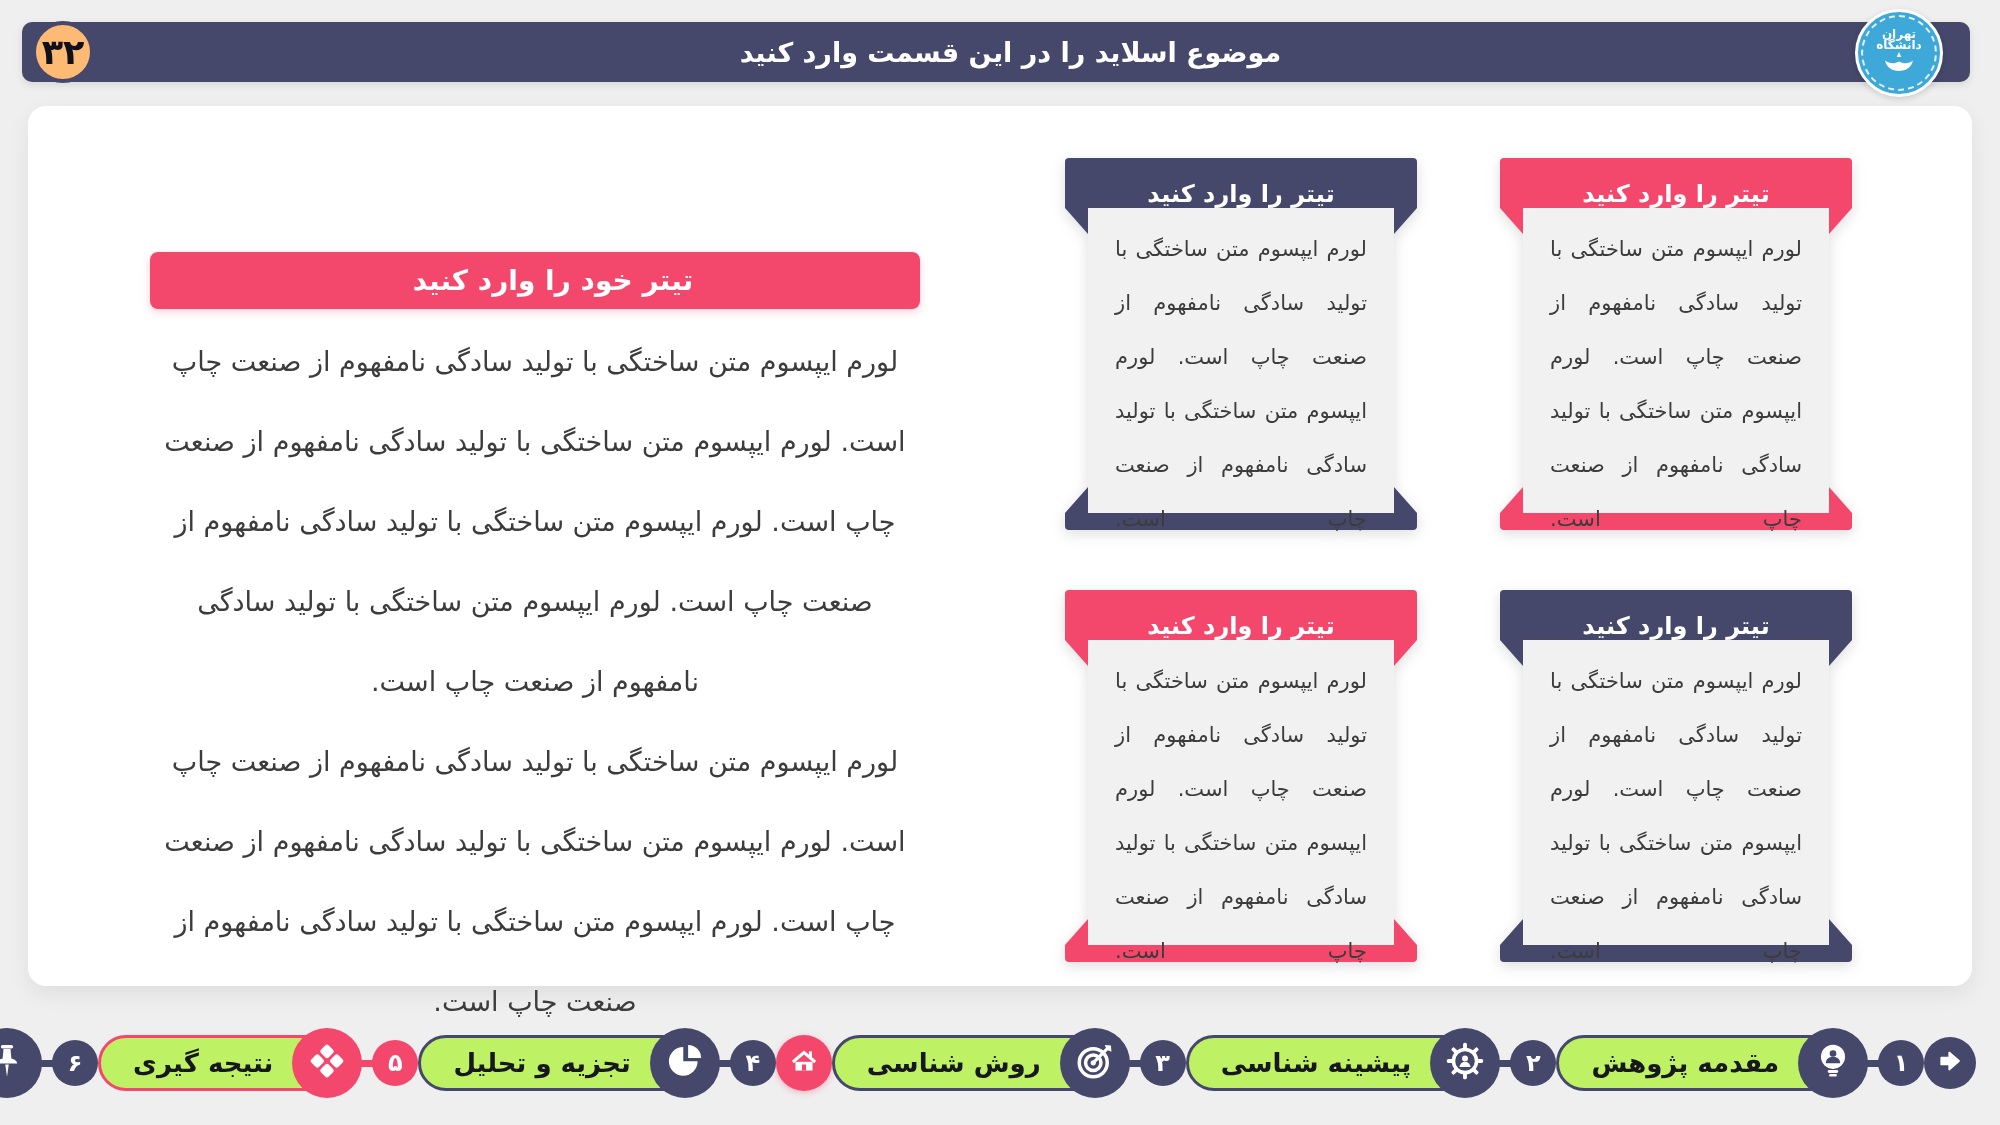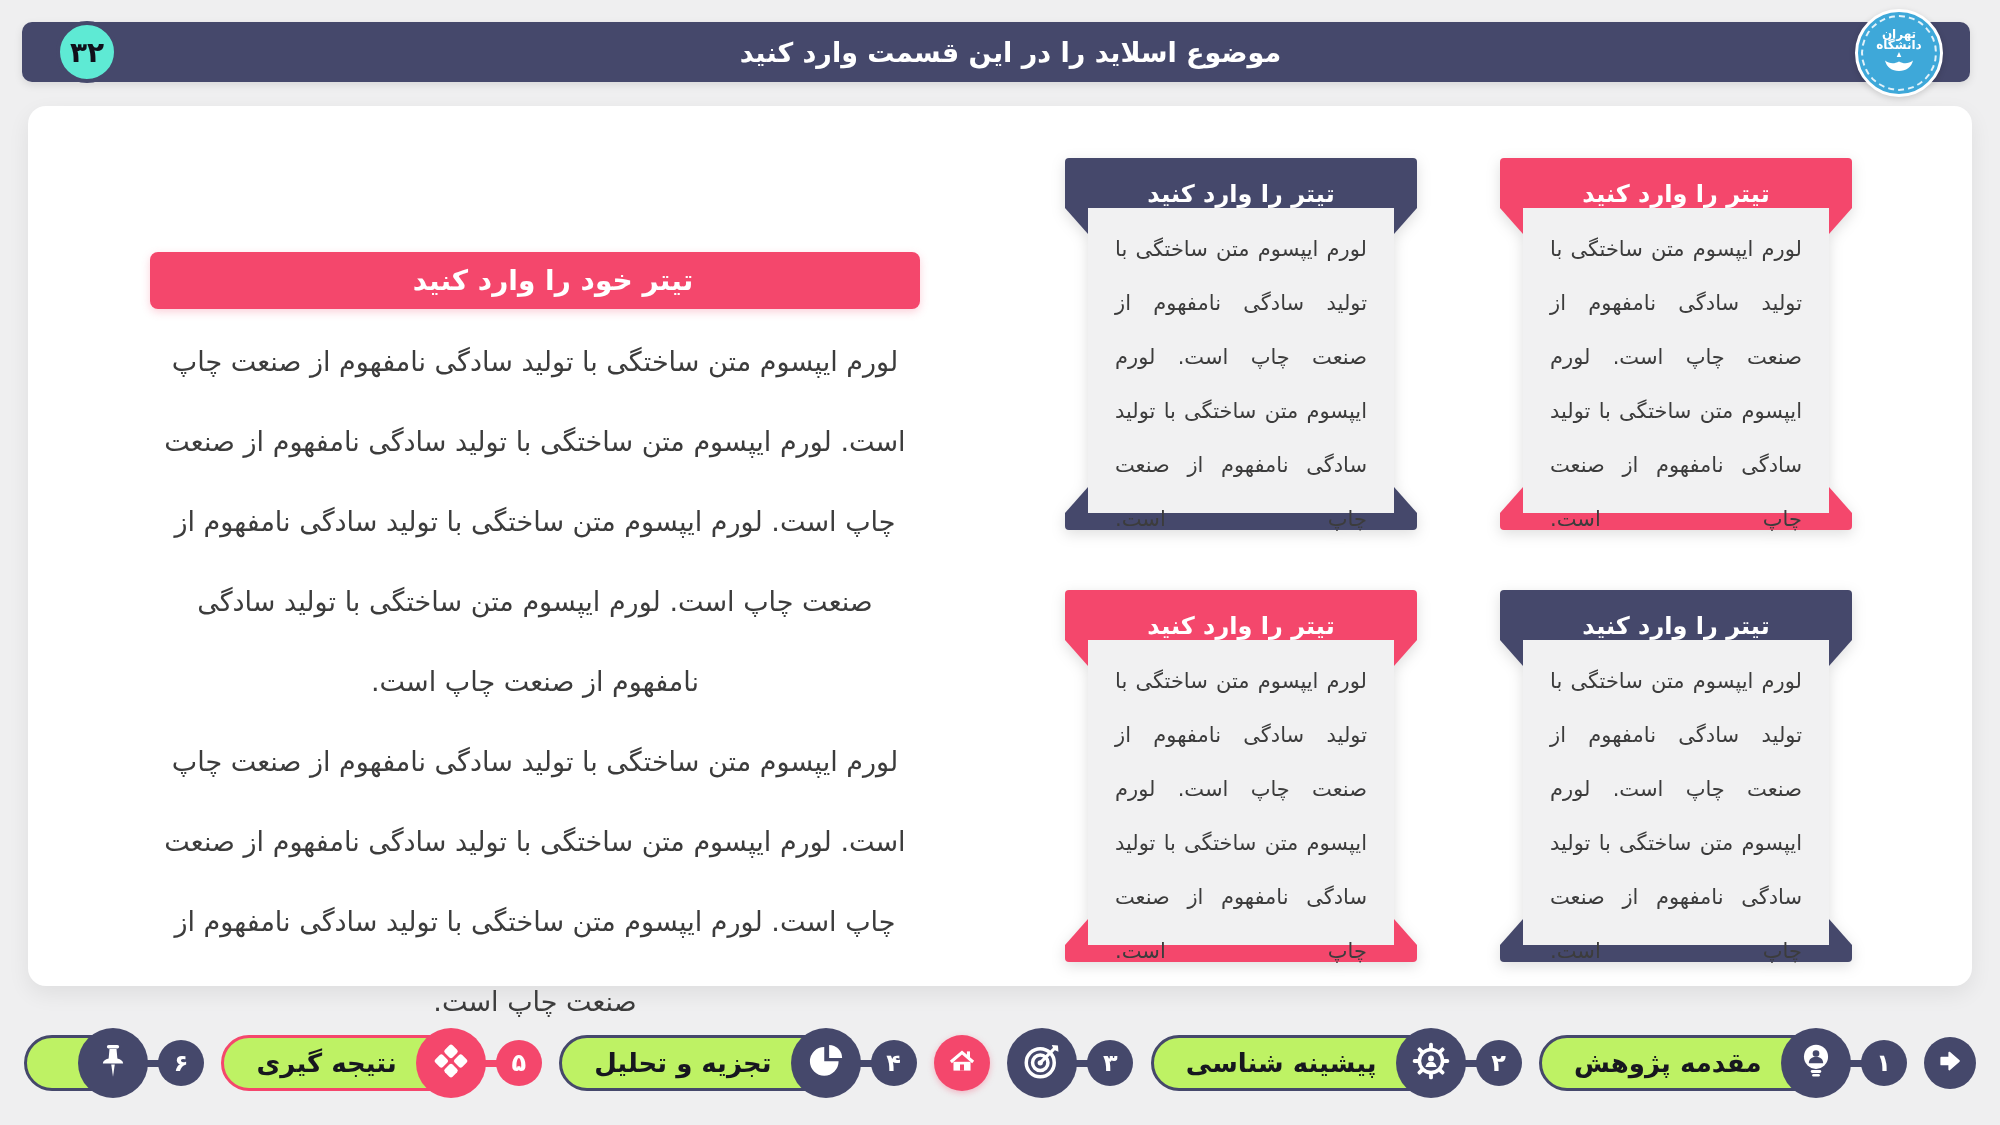--- a/index.html
+++ b/index.html
@@ -10,23 +10,23 @@
     --ink:#3c3c3c;
   }
   *{box-sizing:border-box;margin:0;padding:0;font-family:"DejaVu Sans","Liberation Sans",sans-serif;}
   html,body{width:2000px;height:1125px;background:var(--bg);overflow:hidden;position:relative;}
 
   
   .top-bar{position:absolute;left:22px;top:22px;width:1948px;height:60px;background:var(--navy);
     border-radius:10px;display:flex;align-items:center;justify-content:center;
     box-shadow:0 3px 8px rgba(0,0,0,.10);}
   .top-bar-title{color:#fff;font-weight:bold;font-size:27px;direction:rtl;margin-left:29px;}
-  .page-circle{position:absolute;left:56px;top:21px;width:62px;height:62px;border-radius:50%;
-    background:#5eead4;border:4px solid var(--navy);display:flex;align-items:center;justify-content:center;
-    font-size:28px;font-weight:bold;color:#10101a;z-index:3;}
+  .page-circle{position:absolute;left:32px;top:21px;width:62px;height:62px;border-radius:50%;
+    background:#fdba74;border:4px solid var(--navy);display:flex;align-items:center;justify-content:center;
+    font-size:35px;font-weight:bold;color:#10101a;z-index:3;}
   .logo{position:absolute;left:1855px;top:9px;width:88px;height:88px;border-radius:50%;
     background:#3EA8D9;border:3px solid #fff;z-index:3;display:flex;flex-direction:column;
     align-items:center;justify-content:center;box-shadow:0 2px 6px rgba(0,0,0,.15);}
   .logo-ring{position:absolute;inset:3px;border:2px dashed rgba(255,255,255,.85);border-radius:50%;}
   .logo-txt{color:#fff;font-size:12px;font-weight:bold;line-height:11px;direction:rtl;text-align:center;}
 
   
   .panel{position:absolute;left:28px;top:106px;width:1944px;height:880px;background:#fff;
     border-radius:18px;box-shadow:0 8px 22px rgba(0,0,0,.07);}
 
@@ -222,20 +222,23 @@
       <span>
         <svg width="42" height="42" viewBox="0 0 24 24">
           <circle cx="11" cy="13" r="8" fill="none" stroke="#fff" stroke-width="2"></circle>
           <circle cx="11" cy="13" r="4.4" fill="none" stroke="#fff" stroke-width="2"></circle>
           <circle cx="11" cy="13" r="1.5" fill="#fff"></circle>
           <path d="M11.5 12.5 L18.6 5.4" stroke="#fff" stroke-width="1.8" stroke-linecap="round"></path>
           <path d="M17.6 2.9 l3.5 .3 .3 3.5 -2.7-1.1 z" fill="#fff"></path>
         </svg>
       </span>
     </div>
+    <div class="nav-pill">
+        <span>روش شناسی</span>
+      </div>
   </div>
 
   <div class="nav-home">
     <span>
       <svg width="32" height="32" viewBox="0 0 24 24">
         <rect x="15.7" y="4.8" width="2.3" height="4.5" fill="#fff"></rect>
         <path d="M2.9 11.9 L12 4.2 L21.1 11.9 L19.6 13.6 L12 7.2 L4.4 13.6 Z" fill="#fff"></path>
         <path d="M5.6 12.6 h12.8 v6.6 H5.6 Z" fill="#fff"></path>
         <rect x="10.5" y="14.6" width="3" height="4.6" fill="#F4476C"></rect>
       </svg>

